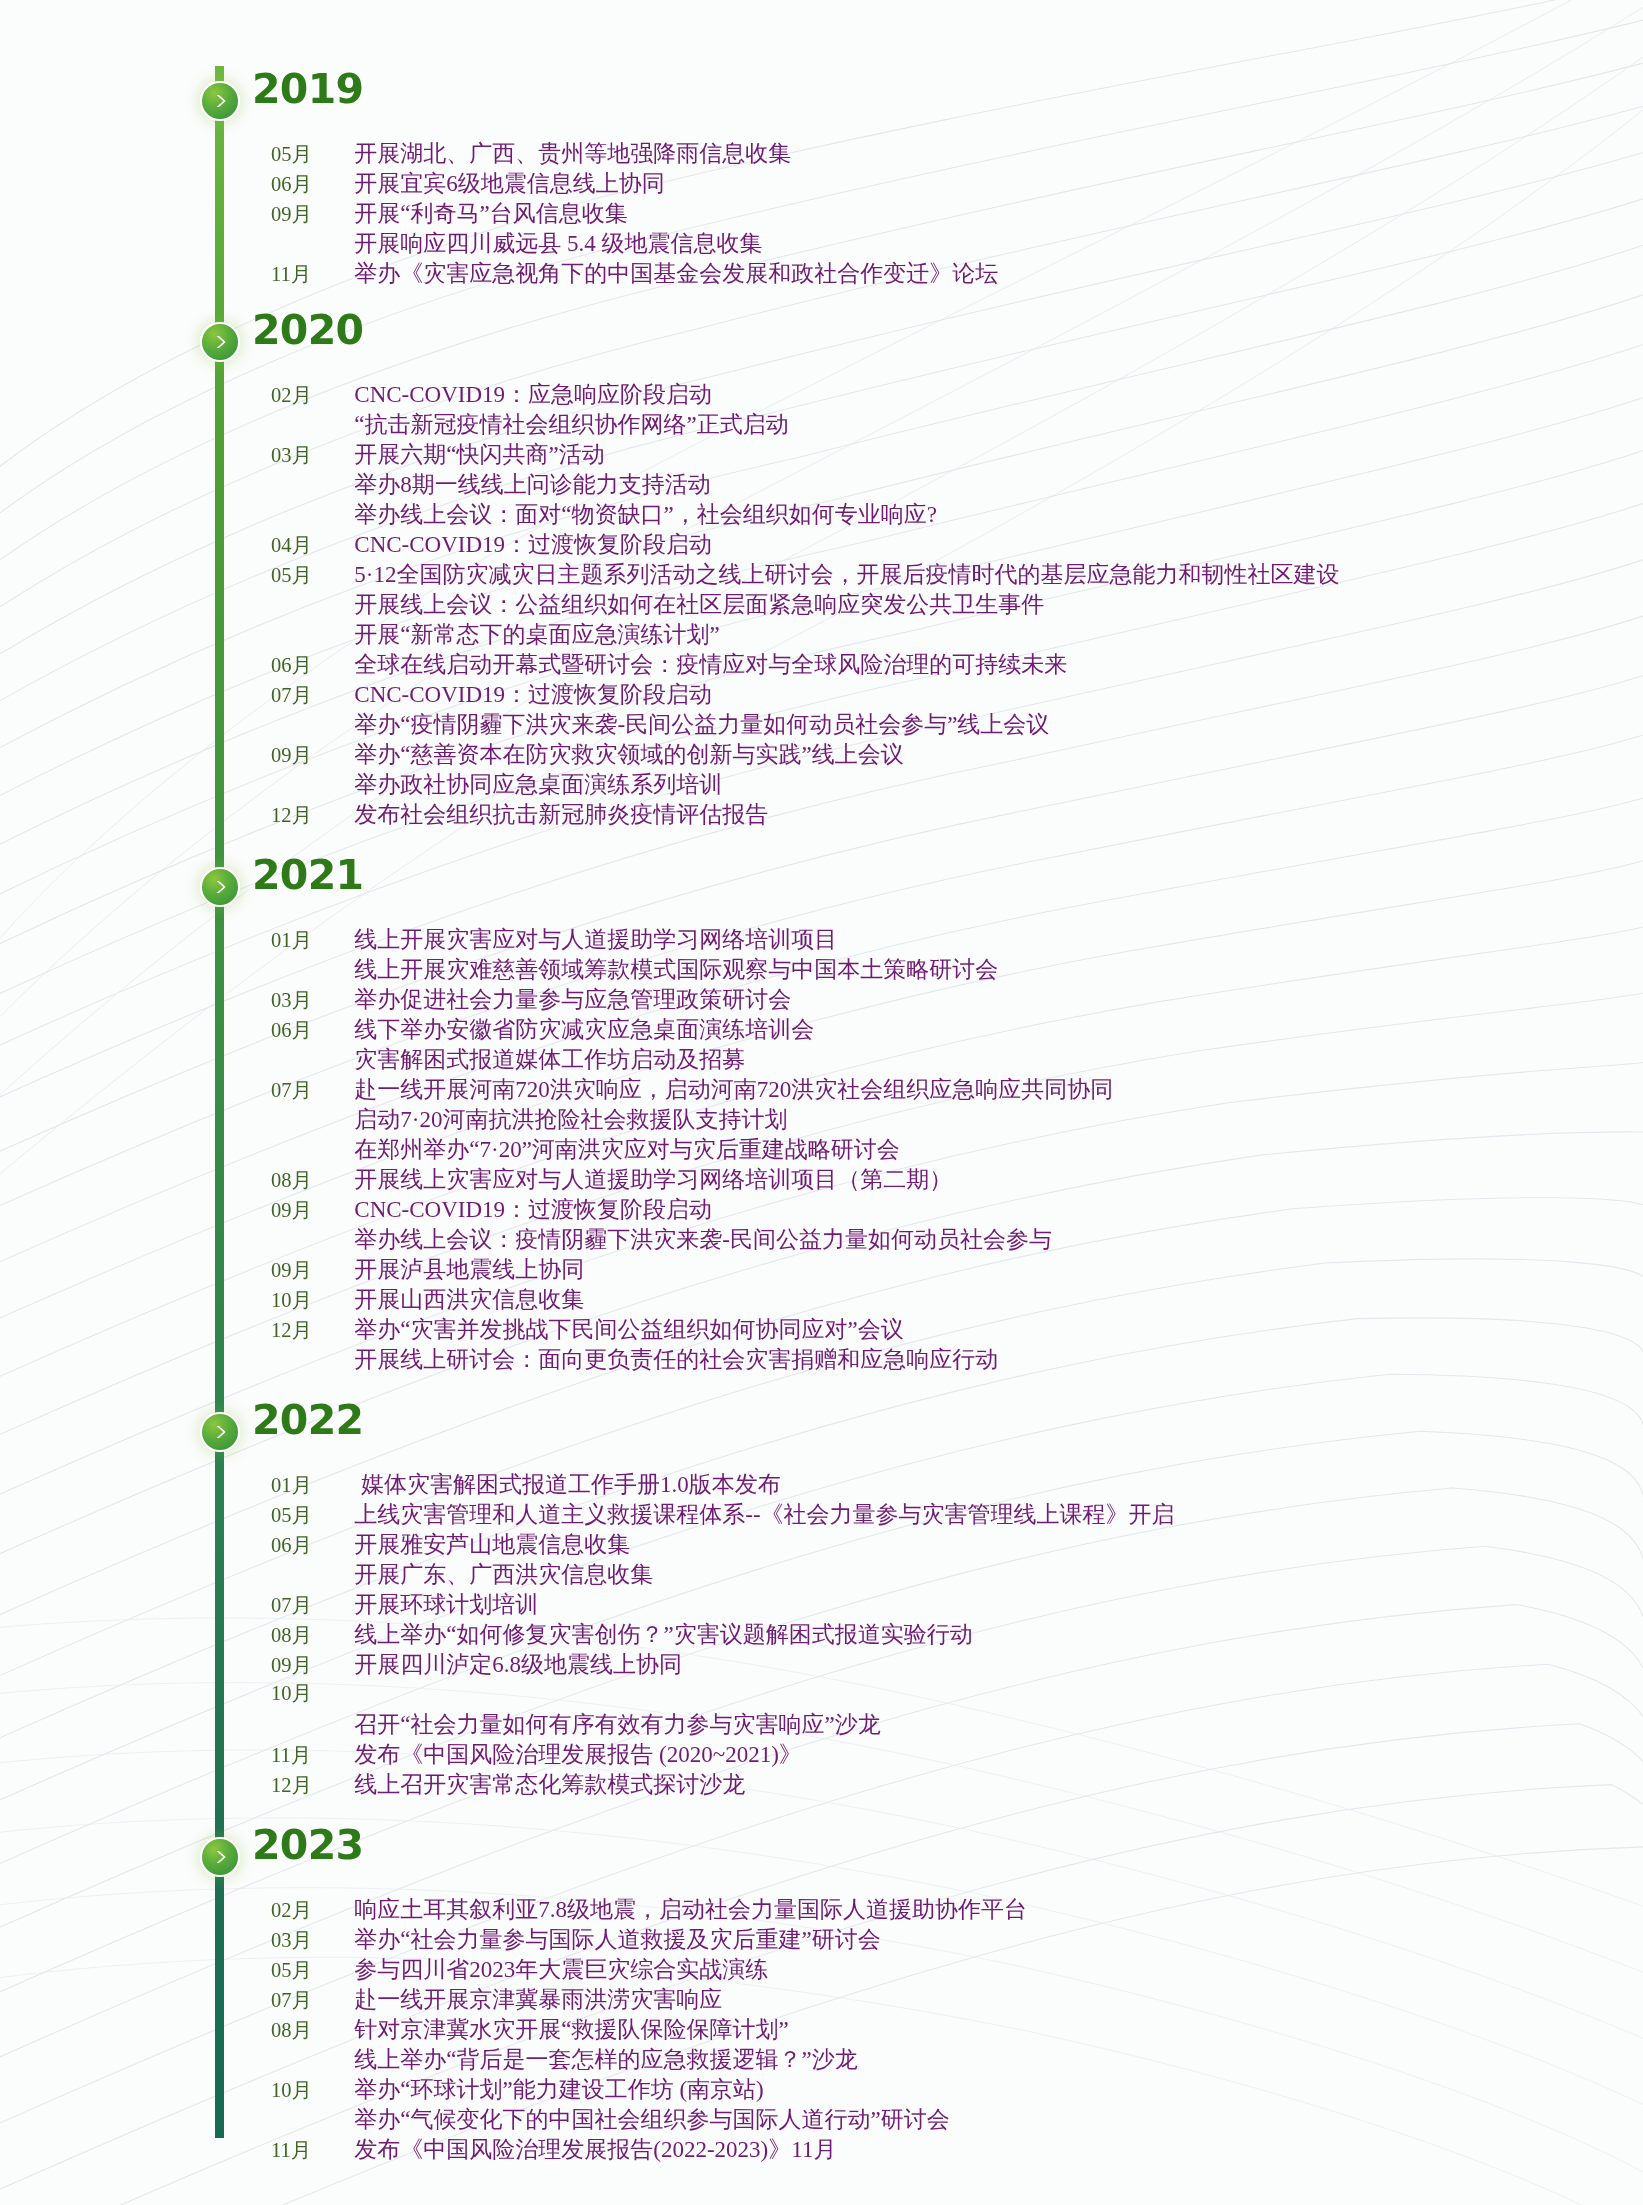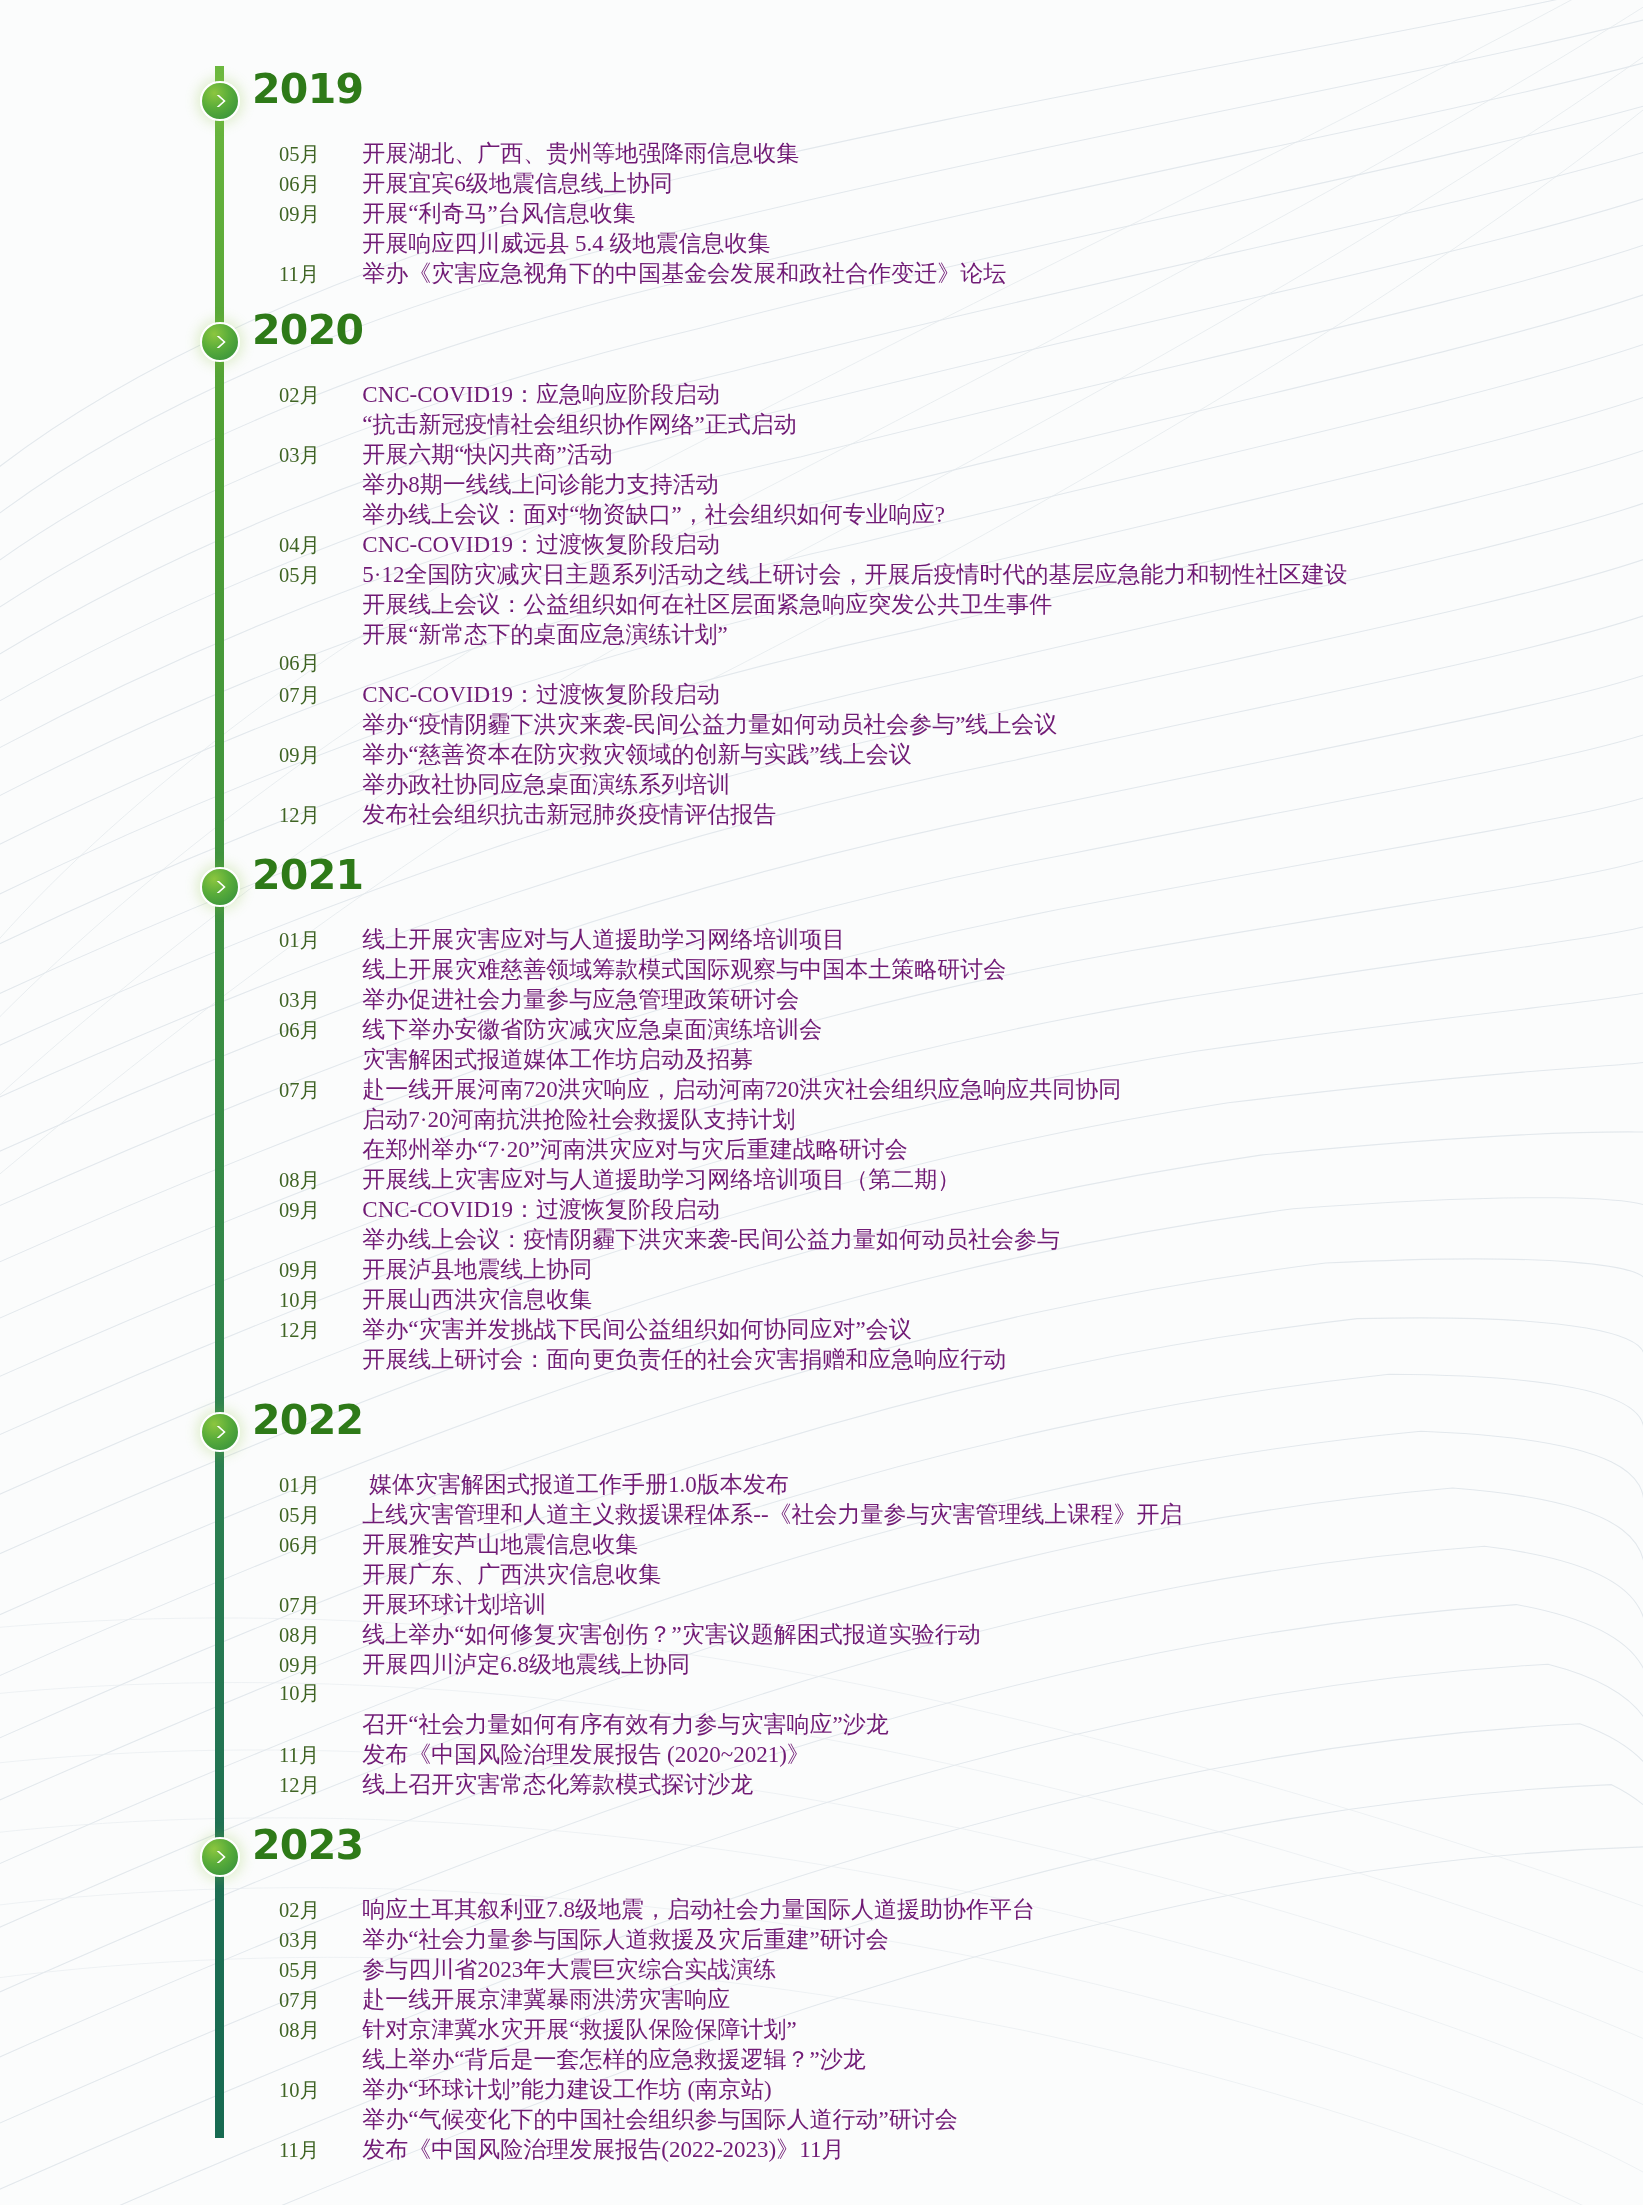--- a/index.html
+++ b/index.html
@@ -85,21 +85,21 @@
     top: -8px;
     font-family: "DejaVu Sans", "Liberation Sans", sans-serif;
     font-weight: bold;
     font-size: 41px;
     letter-spacing: -0.7px;
     color: #2e7a18;
     line-height: 1;
   }
 
   
-  .entries { padding-left: 8px; }
+  .entries { padding-left: 0; }
 
   .entry-row {
     display: flex;
     align-items: baseline;
     height: 30px;
   }
 
   .month {
     width: 78px;
     margin-left: 271px;
@@ -262,20 +262,21 @@
       <div class="entry-row">
         <span class="month"></span>
         <span class="desc">开展线上会议：公益组织如何在社区层面紧急响应突发公共卫生事件</span>
       </div>
       <div class="entry-row">
         <span class="month"></span>
         <span class="desc">开展“新常态下的桌面应急演练计划”</span>
       </div>
       <div class="entry-row">
         <span class="month">06月</span>
+        <span class="desc">全球在线启动开幕式暨研讨会：疫情应对与全球风险治理的可持续未来</span>
       </div>
       <div class="entry-row">
         <span class="month">07月</span>
         <span class="desc">CNC-COVID19：过渡恢复阶段启动</span>
       </div>
       <div class="entry-row">
         <span class="month"></span>
         <span class="desc">举办“疫情阴霾下洪灾来袭-民间公益力量如何动员社会参与”线上会议</span>
       </div>
       <div class="entry-row">

